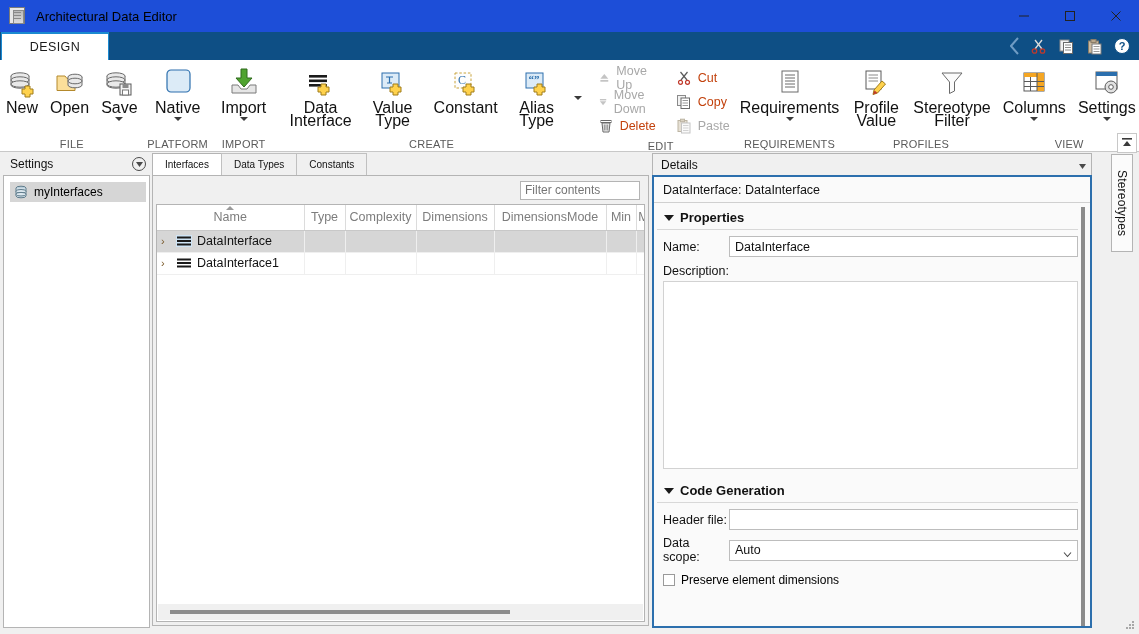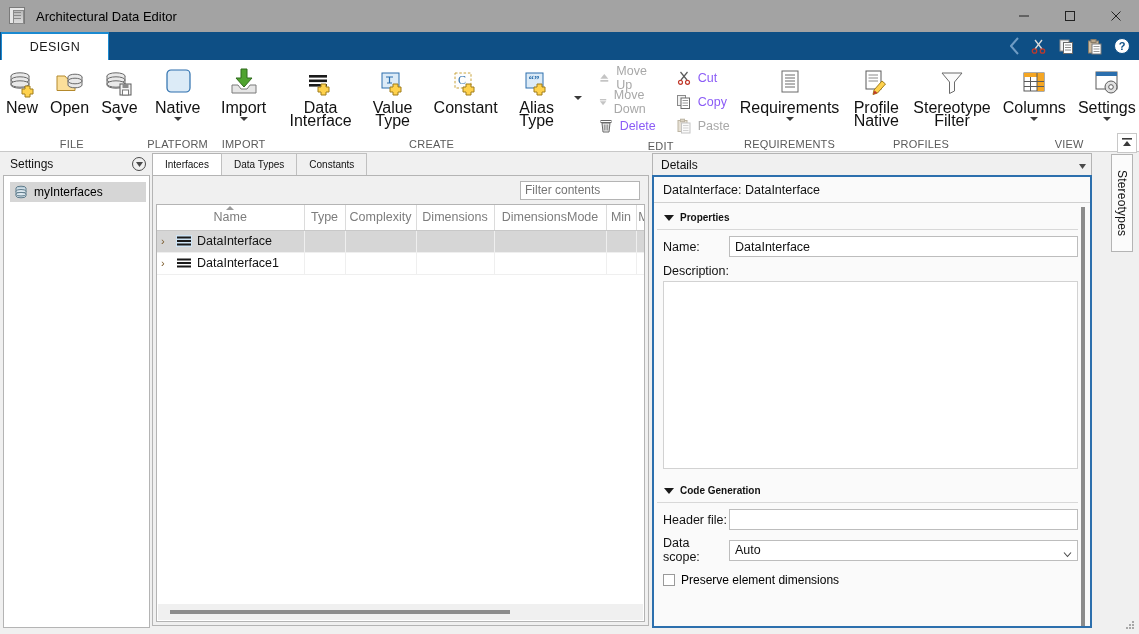--- a/index.html
+++ b/index.html
@@ -11,21 +11,21 @@
     color:#000;
     background:#ffffff;
     overflow:hidden;
     -webkit-font-smoothing:antialiased;
   }
   #app { position:relative; width:1139px; height:634px; background:#f0f0f0; }
 
   
   .titlebar {
     position:absolute; left:0; top:0; width:1139px; height:32px;
-    background:#a3a3a3; display:flex; align-items:center;
+    background:#1d4ed8; display:flex; align-items:center;
   }
   .titlebar .tb-icon { margin-left:9px; width:18px; height:18px; position:relative; }
   .tb-icon .doc {
     position:absolute; left:0; top:0; width:16px; height:17px;
     background:#e8e8e8; border:1px solid #7a7a7a;
   }
   .tb-icon .doc:before{
     content:""; position:absolute; left:3px; top:2px; width:9px; height:12px;
     background:linear-gradient(#b9b9b9,#dcdcdc);
     border:1px solid #8a8a8a;
@@ -87,21 +87,21 @@
   .bigbtn .blabel { font-size:16px; line-height:13px; text-align:center; margin-top:3px; color:#111; }
   .bigbtn .blabel.dim { color:#a8a8a8; }
   .caret-dn {
     width:0; height:0; margin:3px auto 0 auto;
     border-left:4px solid transparent; border-right:4px solid transparent;
     border-top:4px solid #3a3a3a;
   }
   .caret-dn.dim { border-top-color:#b4b4b4; }
 
   .smallrow { display:flex; align-items:center; height:24px; padding:0 4px; gap:6px; }
-  .smallrow .slabel { font-size:12.5px; color:#8b5cf6; }
+  .smallrow .slabel { font-size:12.5px; color:#c2410c; }
   .smallrow .slabel.dim { color:#a8a8a8; }
   .smallcol { display:flex; flex-direction:column; padding-top:2px; }
 
   
   .ribbon-collapse {
     position:absolute; right:2px; bottom:-1px; width:20px; height:20px;
     border:1px solid #c8c8c8; background:#fff;
     display:flex; align-items:center; justify-content:center;
   }
 
@@ -196,21 +196,21 @@
     position:absolute; left:0; top:22px; right:0; bottom:0;
     border:2px solid #2c6fad; background:#fafafa; overflow:hidden;
   }
   .det-title {
     height:26px; display:flex; align-items:center; padding-left:9px;
     font-size:12.5px; color:#111; background:#fafafa;
     border-bottom:1px solid #d0d0d0;
   }
   .sect-hdr {
     display:flex; align-items:center; gap:6px; height:24px; padding-left:7px;
-    font-size:10px; font-weight:bold; color:#111;
+    font-size:13px; font-weight:bold; color:#111;
     border-bottom:1px solid #d8d8d8; margin:3px 12px 0 3px;
   }
   .tri-dn { width:0;height:0;border-left:5px solid transparent;border-right:5px solid transparent;border-top:6px solid #1a1a1a; }
   .frow { display:flex; align-items:center; padding:6px 12px 0 9px; }
   .frow .flbl { font-size:12.5px; color:#111; width:66px; flex:0 0 auto; }
   .ftext {
     flex:1; height:21px; background:#ffffff; border:1px solid #bdbdbd;
     font-size:12.5px; color:#111; padding:0 5px; line-height:19px;
     font-family:"Liberation Sans", sans-serif;
   }
@@ -569,21 +569,21 @@
               <g stroke="#8a8a8a">
                     <line x1="7.5" y1="7" x2="17" y2="7"></line>
                     <line x1="7.5" y1="10" x2="17" y2="10"></line>
                     <line x1="7.5" y1="13" x2="17" y2="13"></line>
                   </g>
               <path d="M13 22 l8 -9 l3.5 3 l-8 9 l-4.5 1.5 z" fill="#ffd24d" stroke="#a07d1a"></path>
               <path d="M12 26.5 l1.5 -4 l3 2.5 z" fill="#c0392b"></path>
             </svg>
           </div>
           <div class="blabel" style="white-space:pre-line">Profile
-Native</div>
+Value</div>
         </div>
         <div class="bigbtn" style="min-width:80px">
           <div class="bicon">
             <svg width="30" height="30" viewBox="0 0 30 30">
               <path d="M5 5 h20 l-7.5 9 v9 l-5 2.5 v-11.5 z" fill="#fbfbfb" stroke="#6a6a6a"></path>
             </svg>
           </div>
           <div class="blabel" style="white-space:pre-line">Stereotype
 Filter</div>
         </div>

